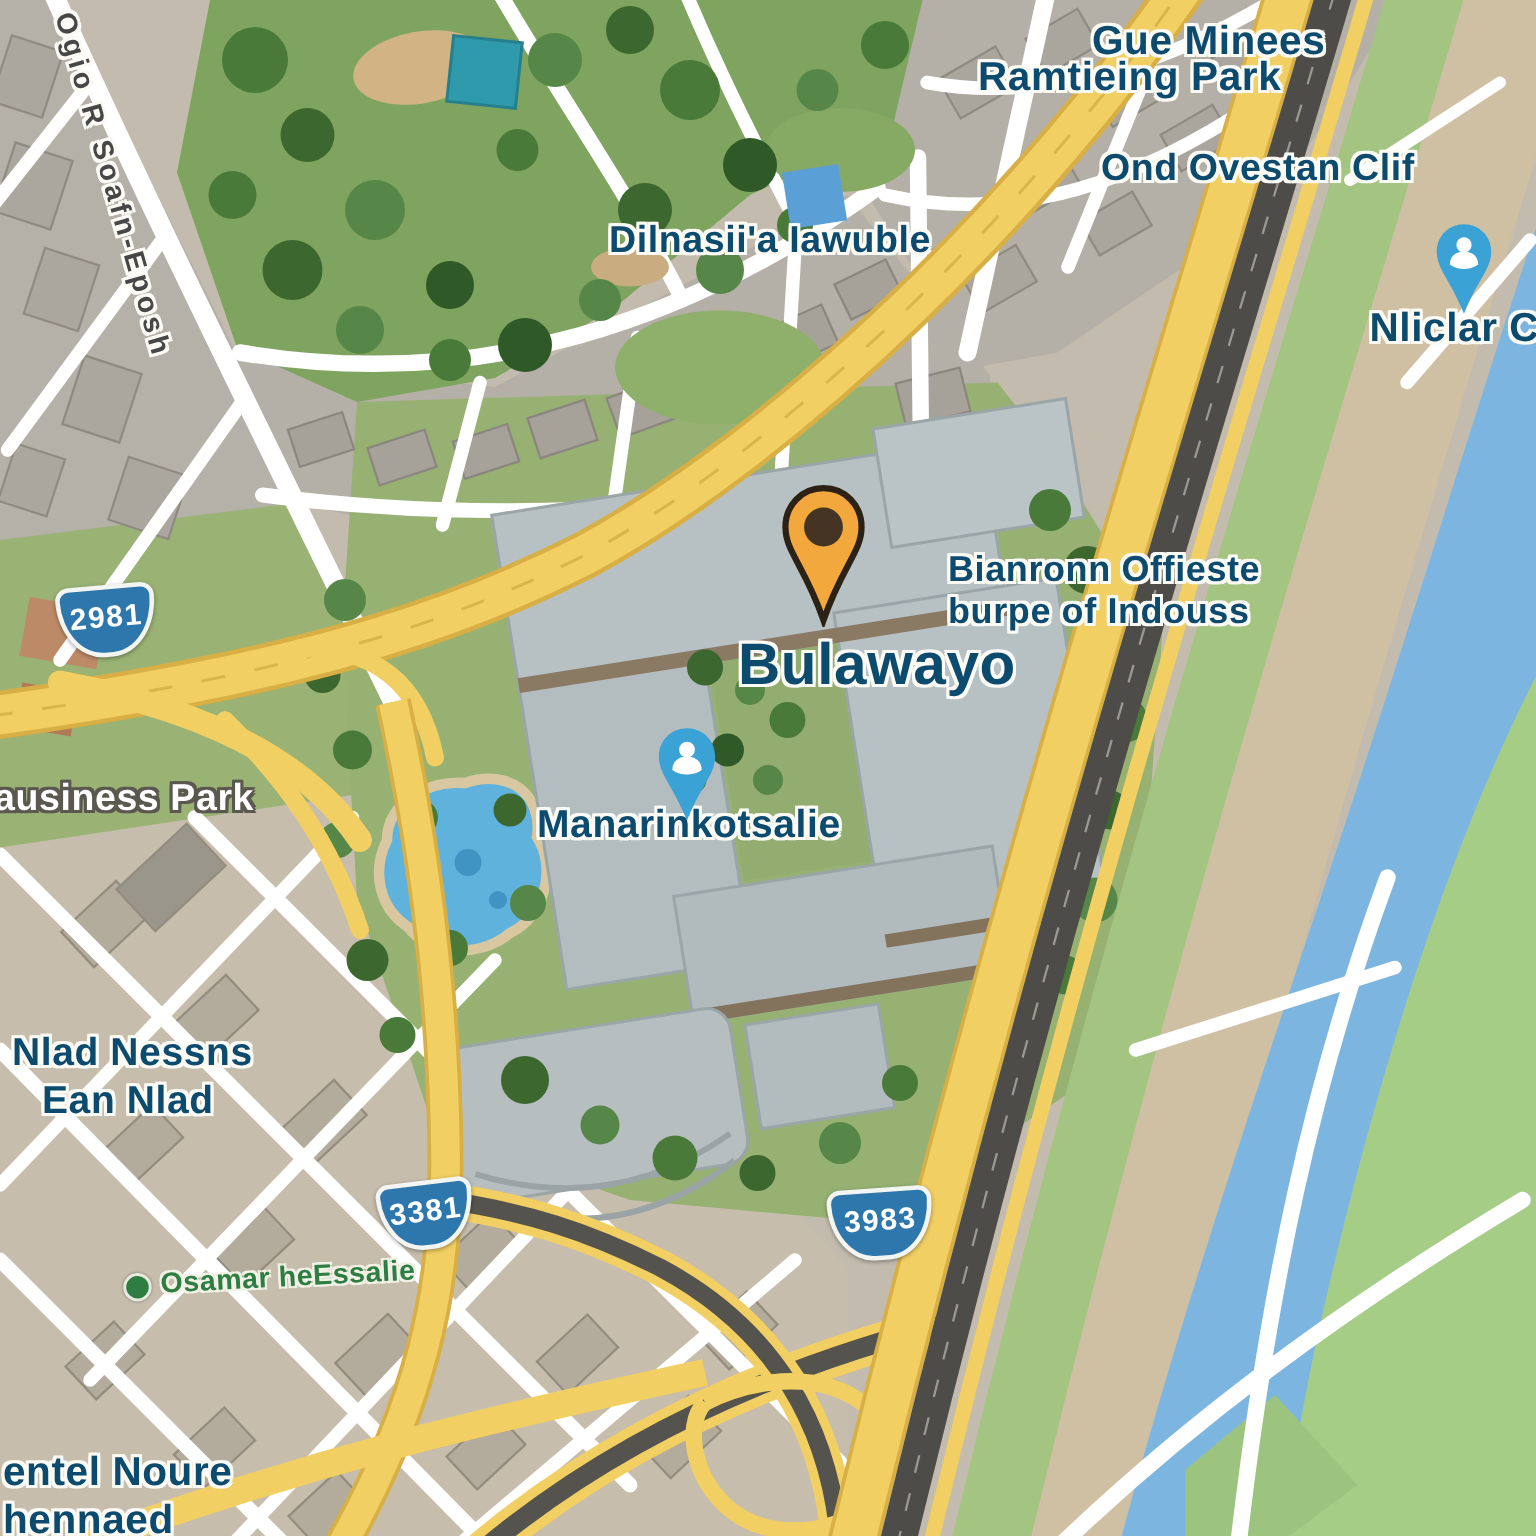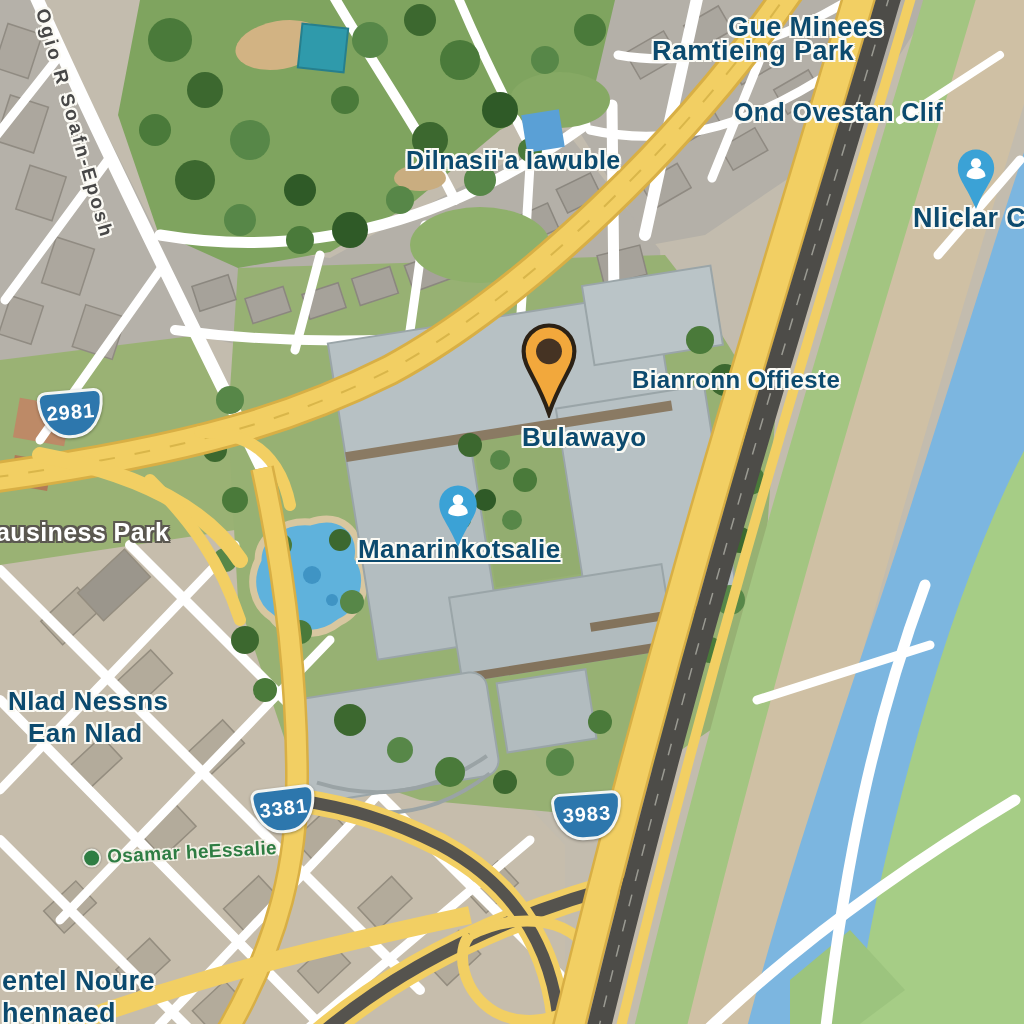--- a/index.html
+++ b/index.html
@@ -247,25 +247,26 @@
     </g>
   </svg>
 
   <div class="lbl" style="left:728px;top:12px;font-size:27px;">Gue Minees</div>
   <div class="lbl" style="left:652px;top:36px;font-size:27px;">Ramtieing Park</div>
   <div class="lbl" style="left:698px;top:98px;font-size:25px;margin-left:36px;">Ond Ovestan Clif</div>
   <div class="lbl" style="left:362px;top:146px;font-size:25px;margin-left:44px;">Dilnasii'a Iawuble</div>
   <div class="lbl" style="left:52px;top:6px;font-size:19px;letter-spacing:3px;color:#474747;
         transform:rotate(74deg);transform-origin:left top;">Ogio R Soafn-Eposh</div>
   <div class="lbl" style="left:913px;top:203px;font-size:27px;">Nliclar Cfif</div>
-  <div class="lbl" style="left:492px;top:422px;font-size:26px;margin-left:30px;">Bulawayo</div>
+  <div class="lbl" style="left:492px;top:422px;font-size:39px;">Bulawayo</div>
   <div class="lbl two-line" style="left:632px;top:366px;width:220px;font-size:24px;">
     <div>Bianronn Offieste</div>
-  </div>
-  <div class="lbl" style="left:358px;top:534px;font-size:26px;text-decoration:underline;">Manarinkotsalie</div>
+    <div>burpe of Indouss</div>
+  </div>
+  <div class="lbl" style="left:358px;top:534px;font-size:26px;">Manarinkotsalie</div>
   <div class="lbl white" style="left:-4px;top:518px;font-size:25px;">ausiness Park</div>
   <div class="lbl" style="left:8px;top:686px;font-size:26px;">Nlad Nessns</div>
   <div class="lbl" style="left:28px;top:718px;font-size:26px;">Ean Nlad</div>
   <div class="poi-chip" style="left:82px;top:842px;transform:rotate(-3deg);">
     <span class="park-dot"></span>
     <span class="lbl green" style="position:static;font-size:19px;">Osamar heEssalie</span>
   </div>
   <div class="lbl" style="left:2px;top:966px;font-size:27px;">entel Noure</div>
   <div class="lbl" style="left:2px;top:998px;font-size:27px;">hennaed</div>
 

